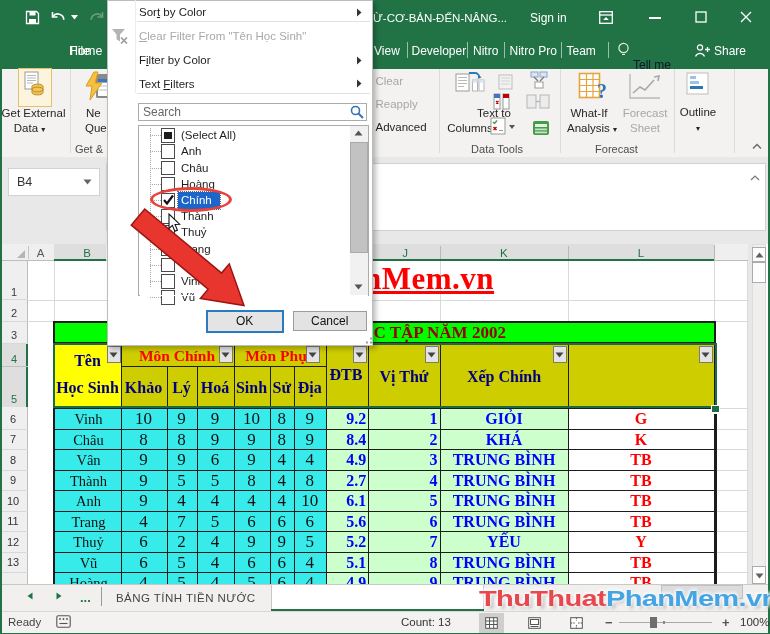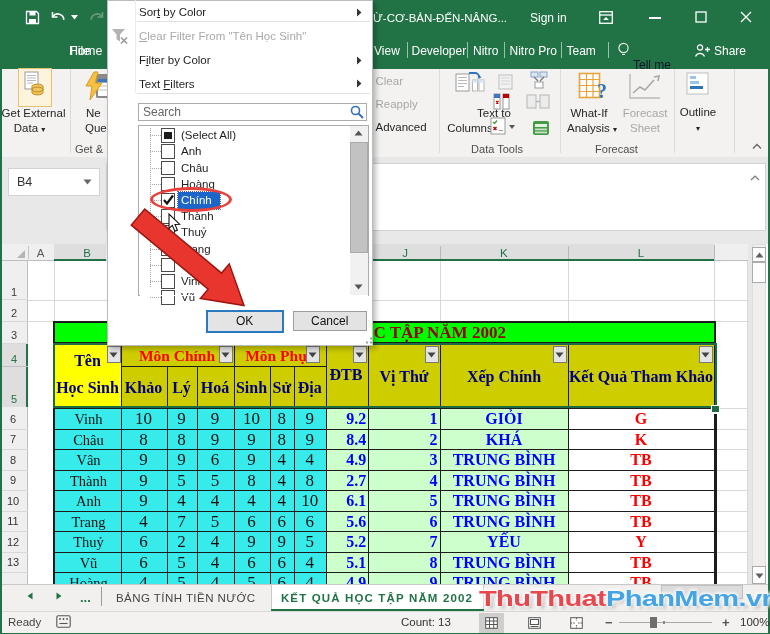--- a/index.html
+++ b/index.html
@@ -236,20 +236,21 @@
 <div style="position:absolute;left:716px;top:449px;width:31px;height:1px;background:#d9d9d9;"></div>
 <div style="position:absolute;left:716px;top:469.5px;width:31px;height:1px;background:#d9d9d9;"></div>
 <div style="position:absolute;left:716px;top:490px;width:31px;height:1px;background:#d9d9d9;"></div>
 <div style="position:absolute;left:716px;top:510.5px;width:31px;height:1px;background:#d9d9d9;"></div>
 <div style="position:absolute;left:716px;top:531px;width:31px;height:1px;background:#d9d9d9;"></div>
 <div style="position:absolute;left:716px;top:551.5px;width:31px;height:1px;background:#d9d9d9;"></div>
 <div style="position:absolute;left:716px;top:572px;width:31px;height:1px;background:#d9d9d9;"></div>
 <div style="position:absolute;left:716px;top:592.5px;width:31px;height:1px;background:#d9d9d9;"></div>
 <div style="position:absolute;left:716px;top:408px;width:31px;height:1px;background:#d9d9d9;"></div>
 <div style="position:absolute;left:747px;top:260.5px;width:1px;height:323.5px;background:#d9d9d9;"></div>
+<div style="position:absolute;left:364px;top:296.5px;font:bold 31px 'Liberation Serif',serif;color:#fe0000;transform:translateY(-100%);text-decoration:underline;letter-spacing:0.5px;">nMem.vn</div>
 <div style="position:absolute;left:54px;top:321.5px;width:660px;height:22px;background:#00fe00;"></div>
 <div style="position:absolute;left:54px;top:343.5px;width:660px;height:63px;background:#cdcd00;"></div>
 <div style="position:absolute;left:54px;top:345px;width:66.5px;height:61.5px;background:#ffff00;"></div>
 <div style="position:absolute;left:54px;top:408.5px;width:271.5px;height:175.5px;background:#38ebeb;"></div>
 <div style="position:absolute;left:325.5px;top:408.5px;width:242.5px;height:175.5px;background:#ccffcc;"></div>
 <div style="position:absolute;left:568px;top:408.5px;width:146px;height:175.5px;background:#ffffff;"></div>
 <div style="position:absolute;left:53px;top:320.5px;width:663px;height:23.5px;border:2px solid #1c1c1c;background:transparent;box-sizing:border-box;"></div>
 <div style="position:absolute;left:373.5px;top:333px;font:bold 17px 'Liberation Serif',serif;color:#990000;white-space:nowrap;transform:translateY(-50%);">C TẬP NĂM 2002</div>
 <div style="position:absolute;left:120.5px;top:343.5px;width:1px;height:240.5px;background:#1c1c1c;"></div>
 <div style="position:absolute;left:233.5px;top:343.5px;width:1px;height:240.5px;background:#1c1c1c;"></div>
@@ -282,21 +283,20 @@
 <div style="position:absolute;left:276px;top:356px;font:bold 15.5px 'Liberation Serif',serif;color:#fe0000;white-space:nowrap;transform:translate(-50%,-50%);">Môn Phụ</div>
 <div style="position:absolute;left:143.5px;top:388px;font:bold 16px 'Liberation Serif',serif;color:#000080;white-space:nowrap;transform:translate(-50%,-50%);">Khảo</div>
 <div style="position:absolute;left:181.5px;top:388px;font:bold 16px 'Liberation Serif',serif;color:#000080;white-space:nowrap;transform:translate(-50%,-50%);">Lý</div>
 <div style="position:absolute;left:215px;top:388px;font:bold 16px 'Liberation Serif',serif;color:#000080;white-space:nowrap;transform:translate(-50%,-50%);">Hoá</div>
 <div style="position:absolute;left:251.5px;top:388px;font:bold 16px 'Liberation Serif',serif;color:#000080;white-space:nowrap;transform:translate(-50%,-50%);">Sinh</div>
 <div style="position:absolute;left:281.75px;top:388px;font:bold 16px 'Liberation Serif',serif;color:#000080;white-space:nowrap;transform:translate(-50%,-50%);">Sử</div>
 <div style="position:absolute;left:309.75px;top:388px;font:bold 16px 'Liberation Serif',serif;color:#000080;white-space:nowrap;transform:translate(-50%,-50%);">Địa</div>
 <div style="position:absolute;left:346px;top:375px;font:bold 16px 'Liberation Serif',serif;color:#000080;white-space:nowrap;transform:translate(-50%,-50%);">ĐTB</div>
 <div style="position:absolute;left:404px;top:377px;font:bold 16px 'Liberation Serif',serif;color:#000080;white-space:nowrap;transform:translate(-50%,-50%);">Vị Thứ</div>
 <div style="position:absolute;left:504px;top:377px;font:bold 16px 'Liberation Serif',serif;color:#000080;white-space:nowrap;transform:translate(-50%,-50%);">Xếp Chính</div>
-<div style="position:absolute;left:641px;top:377px;font:bold 16px 'Liberation Serif',serif;color:#000080;white-space:nowrap;transform:translate(-50%,-50%);">Kết Quả Tham Khảo</div>
 <div style="position:absolute;left:106.5px;top:346px;width:14.5px;height:17px;background:#e4e4e4;border:1px solid #7a7a7a;box-sizing:border-box;"></div>
 <svg style="position:absolute;left:109.3px;top:351.5px" width="9" height="6" viewBox="0 0 9 6">
       <path d="M0.5 0.5 h8 L4.5 5.5 z" fill="#444"></path>
     </svg>
 <div style="position:absolute;left:218.5px;top:346px;width:14.5px;height:17px;background:#e4e4e4;border:1px solid #7a7a7a;box-sizing:border-box;"></div>
 <svg style="position:absolute;left:221.3px;top:351.5px" width="9" height="6" viewBox="0 0 9 6">
       <path d="M0.5 0.5 h8 L4.5 5.5 z" fill="#444"></path>
     </svg>
 <div style="position:absolute;left:305.5px;top:346px;width:14.5px;height:17px;background:#e4e4e4;border:1px solid #7a7a7a;box-sizing:border-box;"></div>
 <svg style="position:absolute;left:308.3px;top:351.5px" width="9" height="6" viewBox="0 0 9 6">
@@ -436,21 +436,20 @@
       <path d="M5.5 0.5 v7 L0.5 4 z" fill="#217346"></path>
     </svg>
 <svg style="position:absolute;left:56px;top:592px" width="6" height="8" viewBox="0 0 6 8">
       <path d="M0.5 0.5 v7 L5.5 4 z" fill="#217346"></path>
     </svg>
 <div style="position:absolute;left:80px;top:597px;font:bold 13px 'Liberation Sans',sans-serif;color:#217346;white-space:nowrap;transform:translateY(-50%);">...</div>
 <div style="position:absolute;left:101px;top:587px;width:1px;height:19px;background:#9a9a9a;"></div>
 <div style="position:absolute;left:116px;top:598px;font:normal 11.5px 'Liberation Sans',sans-serif;color:#444;white-space:nowrap;transform:translateY(-50%);letter-spacing:0.45px;">BẢNG TÍNH TIỀN NƯỚC</div>
 <div style="position:absolute;left:271px;top:584.5px;width:212.5px;height:26.5px;background:#fff;border-left:1px solid #c8c8c8;border-right:1px solid #c8c8c8;box-sizing:border-box;"></div>
 <div style="position:absolute;left:271px;top:608.5px;width:212.5px;height:2.5px;background:#217346;"></div>
-<div style="position:absolute;left:377px;top:597.5px;font:bold 11.5px 'Liberation Sans',sans-serif;color:#217346;white-space:nowrap;transform:translate(-50%,-50%);letter-spacing:1.15px;">KẾT QUẢ HỌC TẬP NĂM 2002</div>
 <div style="position:absolute;left:661px;top:585px;width:82px;height:14px;background:#dcdcdc;border:1px solid #c0c0c0;box-sizing:border-box;"></div>
 <div style="position:absolute;left:8px;top:622px;font:normal 11.5px 'Liberation Sans',sans-serif;color:#444;white-space:nowrap;transform:translateY(-50%);">Ready</div>
 <svg style="position:absolute;left:56px;top:615px" width="15" height="13" viewBox="0 0 15 13">
       <rect x="0.8" y="0.8" width="13.4" height="11.4" rx="1.5" fill="none" stroke="#555" stroke-width="1.1"></rect>
       <circle cx="4" cy="4" r="0.9" fill="#555"></circle>
       <circle cx="7.5" cy="4" r="0.9" fill="#555"></circle>
       <circle cx="11" cy="4" r="0.9" fill="#555"></circle>
       <path d="M3.5 8.5 h8" stroke="#555" stroke-width="1.1"></path>
     </svg>
 <div style="position:absolute;left:401px;top:622px;font:normal 11.5px 'Liberation Sans',sans-serif;color:#333;white-space:nowrap;transform:translateY(-50%);">Count: 13</div>

